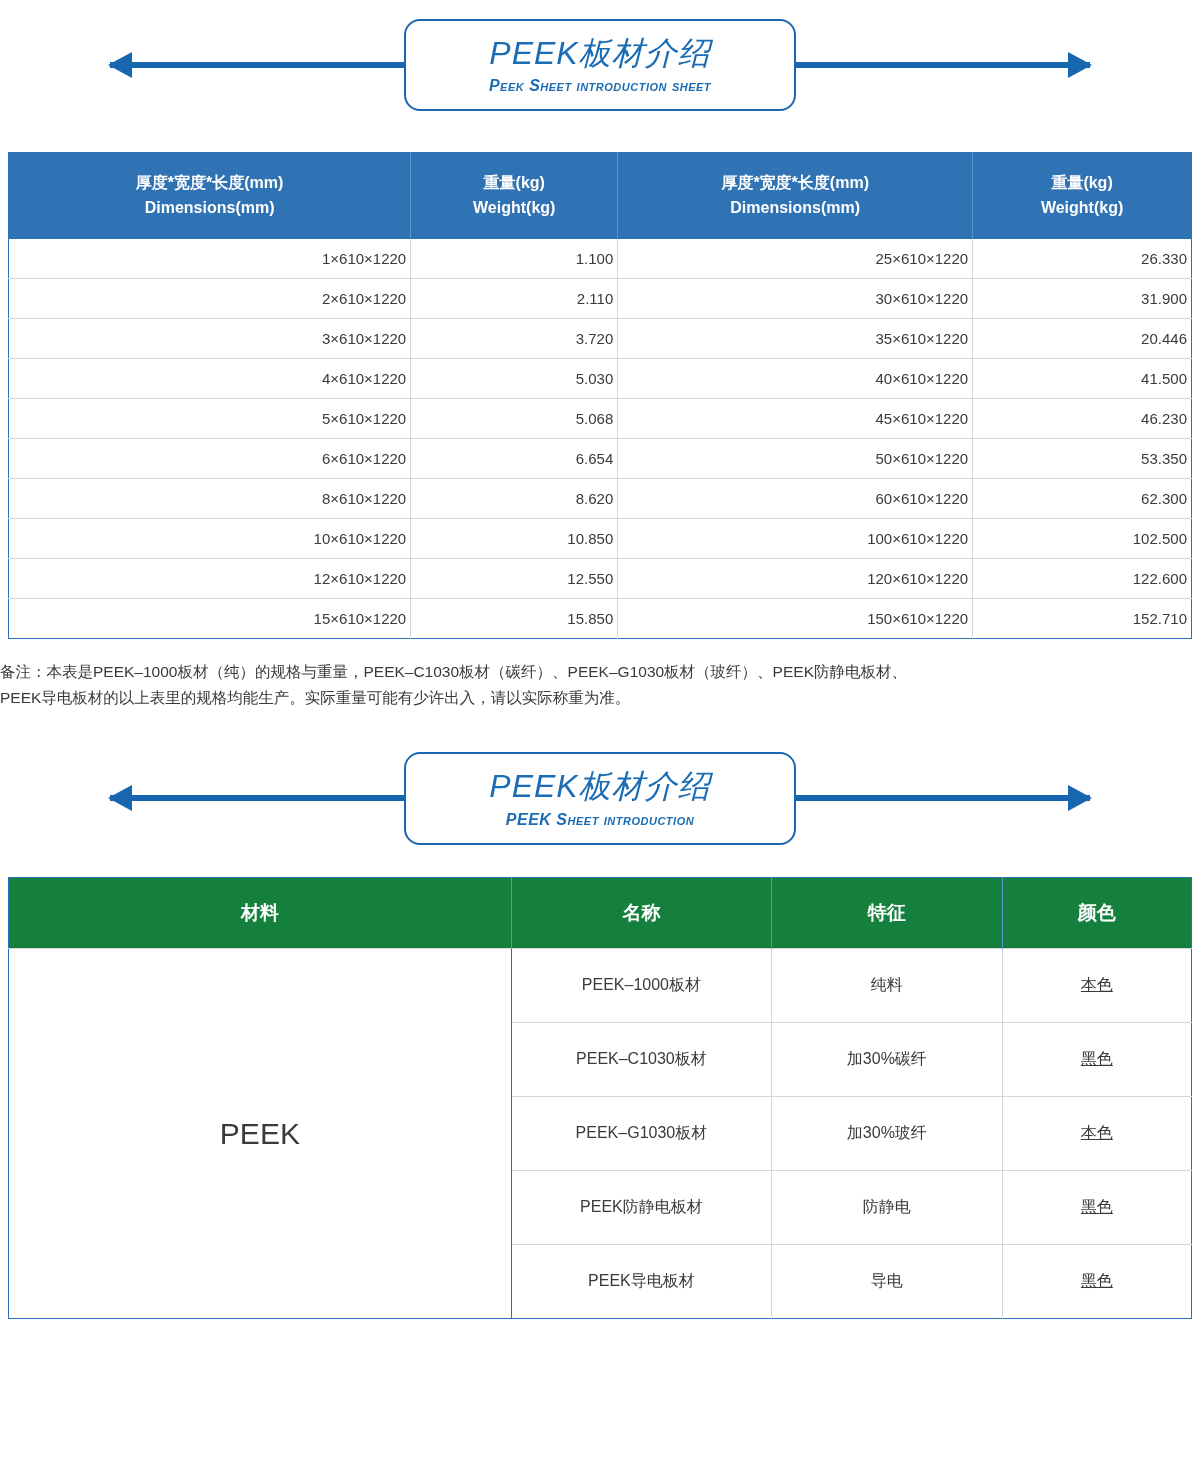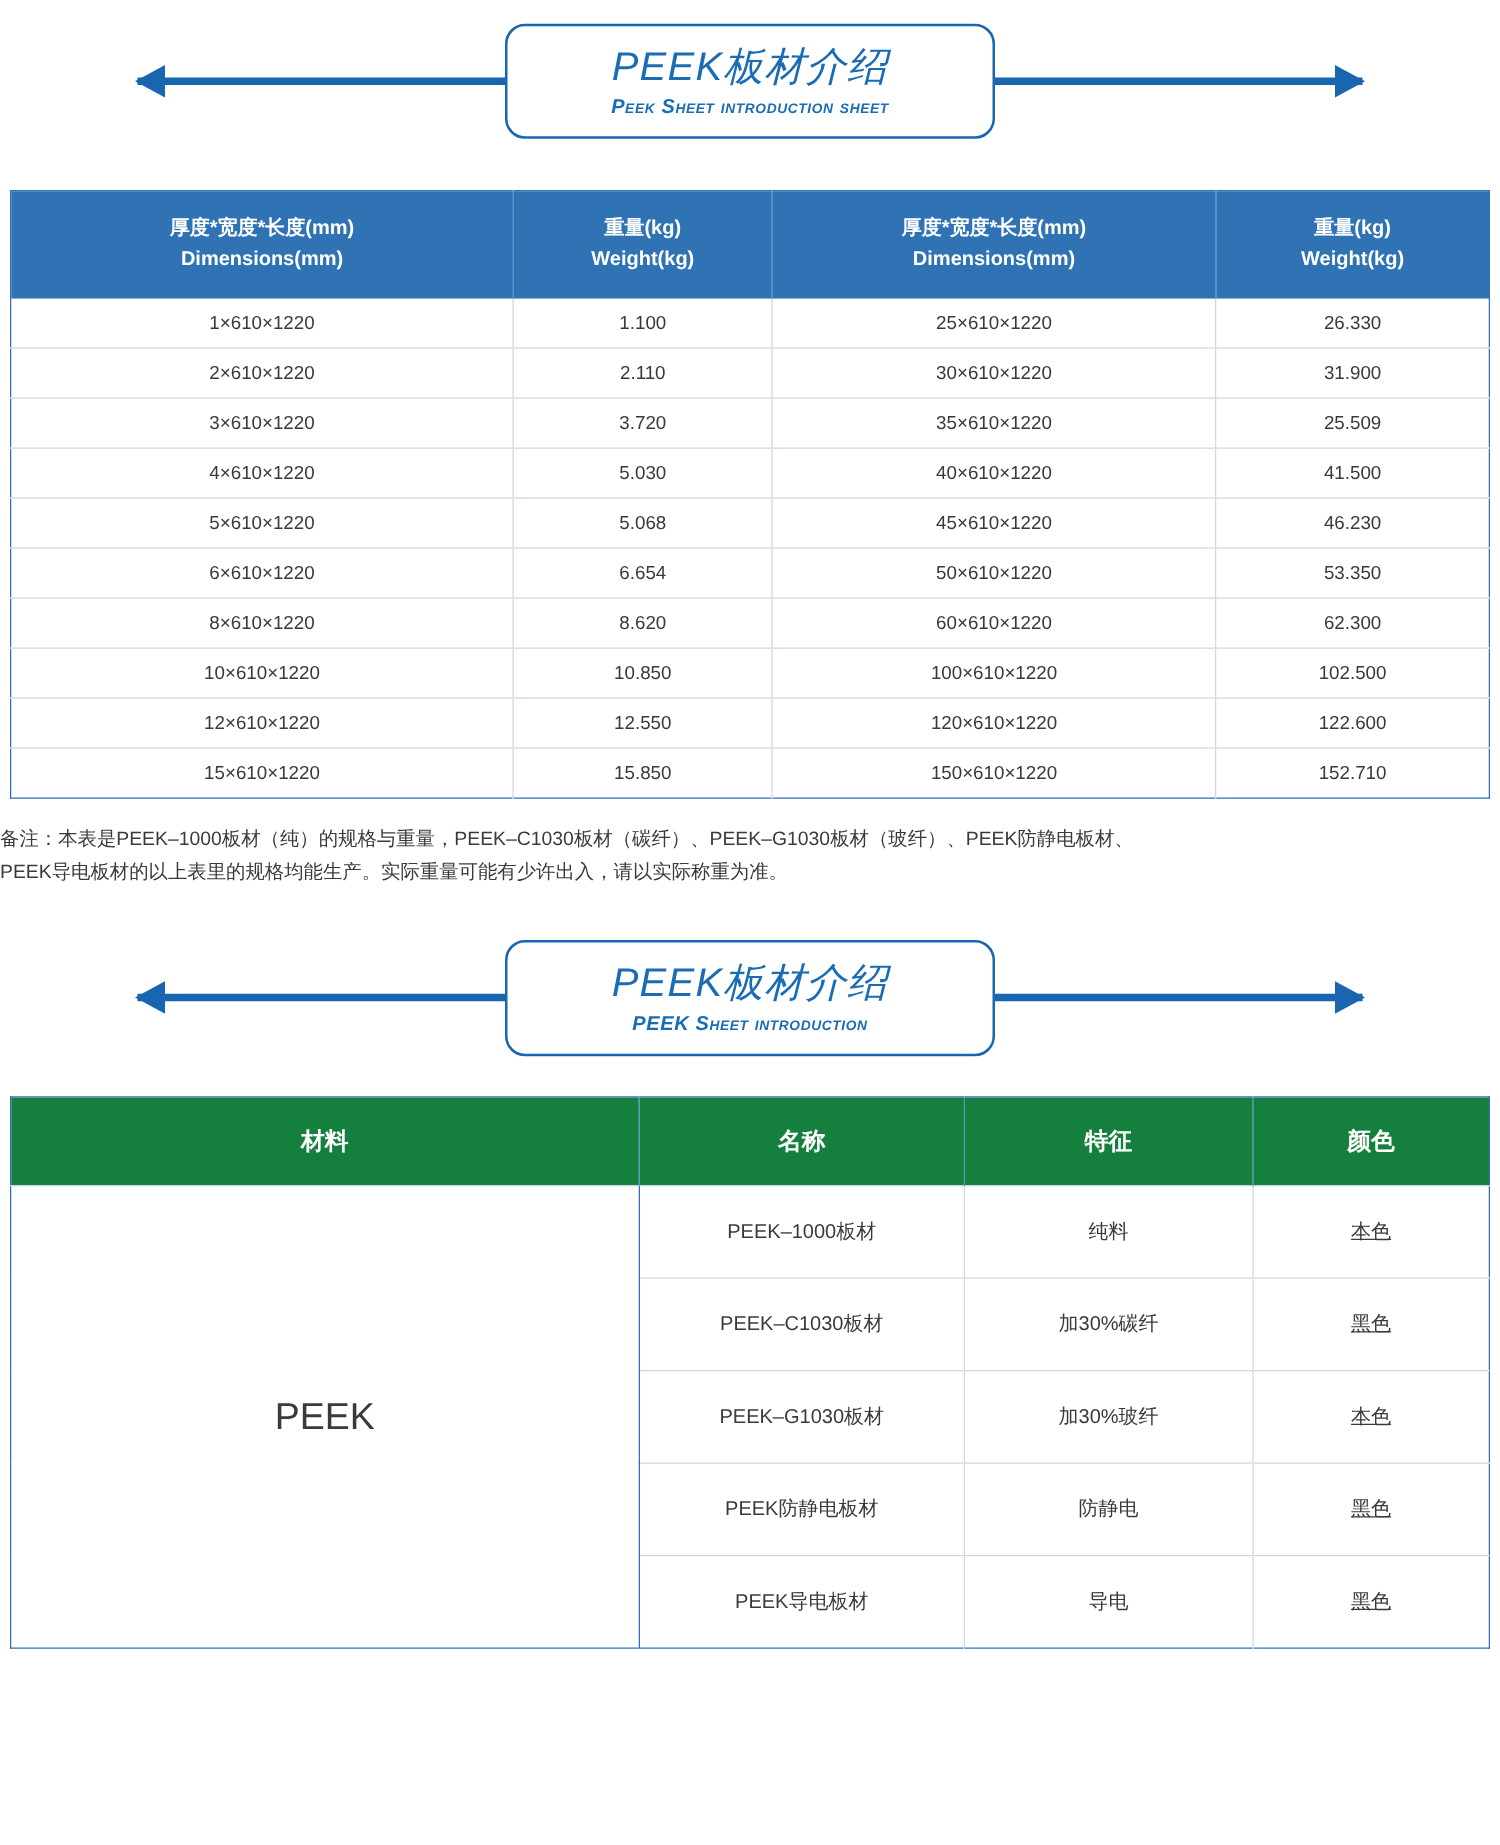--- a/index.html
+++ b/index.html
@@ -102,21 +102,21 @@
     font-weight: bold;
     padding: 18px 4px;
     line-height: 1.55;
     border-right: 1px solid #5c93c8;
     text-align: center;
   }
   table.spec thead th:last-child { border-right: none; }
   table.spec tbody td {
     font-size: 15px;
     color: #3a3a3a;
-    text-align: center;
+    text-align: right;
     padding: 11px 4px;
     border-top: 1px solid #cfd8de;
     border-right: 1px solid #cfd8de;
     background: #ffffff;
   }
   table.spec tbody td:last-child { border-right: none; }
   table.spec tbody tr:first-child td { border-top: none; }
 
   
   .note {
@@ -216,21 +216,21 @@
         <tr>
           <td>2×610×1220</td>
           <td>2.110</td>
           <td>30×610×1220</td>
           <td>31.900</td>
         </tr>
         <tr>
           <td>3×610×1220</td>
           <td>3.720</td>
           <td>35×610×1220</td>
-          <td>25.509</td>
+          <td>20.446</td>
         </tr>
         <tr>
           <td>4×610×1220</td>
           <td>5.030</td>
           <td>40×610×1220</td>
           <td>41.500</td>
         </tr>
         <tr>
           <td>5×610×1220</td>
           <td>5.068</td>

